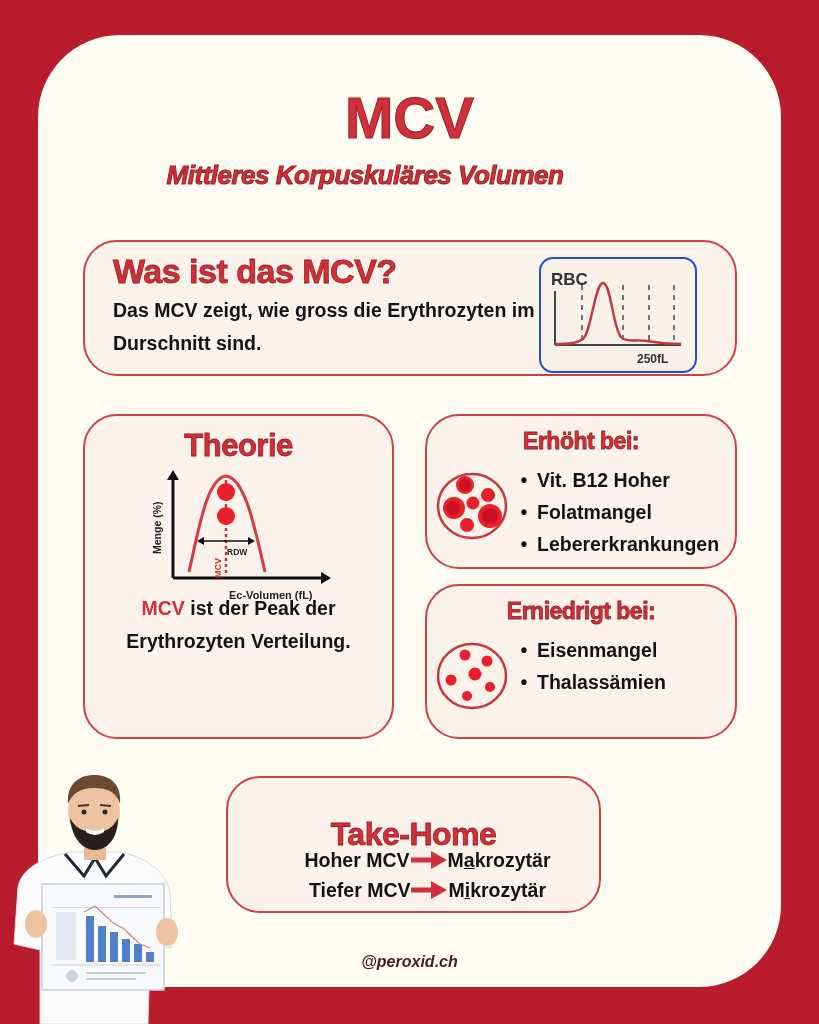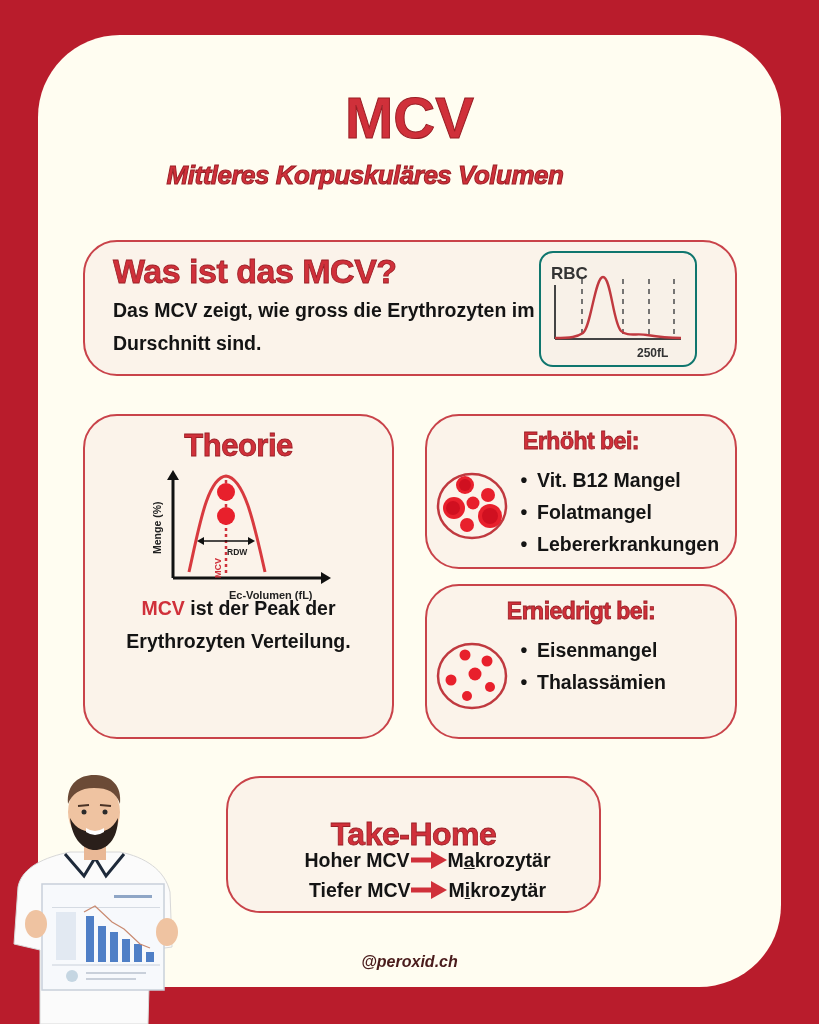--- a/index.html
+++ b/index.html
@@ -31,22 +31,22 @@
   .box-head {
     font-weight: 700; color: #d0303a; -webkit-text-stroke: 0.8px #9a1e25;
   }
   .body-text { font-size: 19.5px; font-weight: 700; color: #141414; line-height: 33px; }
 
   
   #box-was { left: 83px; top: 240px; width: 654px; height: 136px; padding-left: 40px; }
   #box-was .box-head { position: absolute; left: 28px; top: 10px; font-size: 34px; letter-spacing: -0.5px; }
   #box-was .body-text { position: absolute; left: 28px; top: 52px; width: 430px; }
   .rbc {
-    position: absolute; left: 454px; top: 9px; width: 158px; height: 116px;
-    border: 2px solid #0f766e; border-radius: 14px; background: #f8f1e8;
+    position: absolute; left: 454px; top: 15px; width: 158px; height: 116px;
+    border: 2px solid #1d4ed8; border-radius: 14px; background: #f8f1e8;
   }
 
   
   #box-theorie { left: 83px; top: 414px; width: 311px; height: 325px; }
   #box-theorie .box-head { position: absolute; left: 0; width: 100%; text-align: center; top: 12px; font-size: 31px; letter-spacing: -0.5px; }
   .theory-chart { position: absolute; left: 52px; top: 52px; width: 250px; height: 140px; }
   .theory-caption { position: absolute; left: 0; width: 100%; top: 176px; text-align: center; }
   .red { color: #d0303a; }
 
   
@@ -141,21 +141,21 @@
       <circle cx="53" cy="25" r="7" fill="#e8202c"></circle>
       <circle cx="19" cy="38" r="11" fill="#e8202c"></circle>
         <circle cx="18" cy="38" r="7" fill="#d01020"></circle>
       <circle cx="38" cy="33" r="6.5" fill="#e8202c"></circle>
       <circle cx="55" cy="46" r="12" fill="#e8202c"></circle>
         <circle cx="55" cy="46" r="8" fill="#d01020"></circle>
       <circle cx="32" cy="55" r="7" fill="#e8202c"></circle>
     </svg>
   </div>
   <ul class="bullets">
-    <li>Vit. B12 Mangel</li>
+    <li>Vit. B12 Hoher</li>
     <li>Folatmangel</li>
     <li>Lebererkrankungen</li>
   </ul>
 </div>
 
 <div class="box" id="box-erniedrigt">
   <div class="box-head side-head">Erniedrigt bei:</div>
   <div class="cell-icon">
     <svg width="74" height="72" viewBox="0 0 74 72">
       <ellipse cx="37" cy="36" rx="34" ry="32" fill="none" stroke="#c0393f" stroke-width="2.5"></ellipse>

